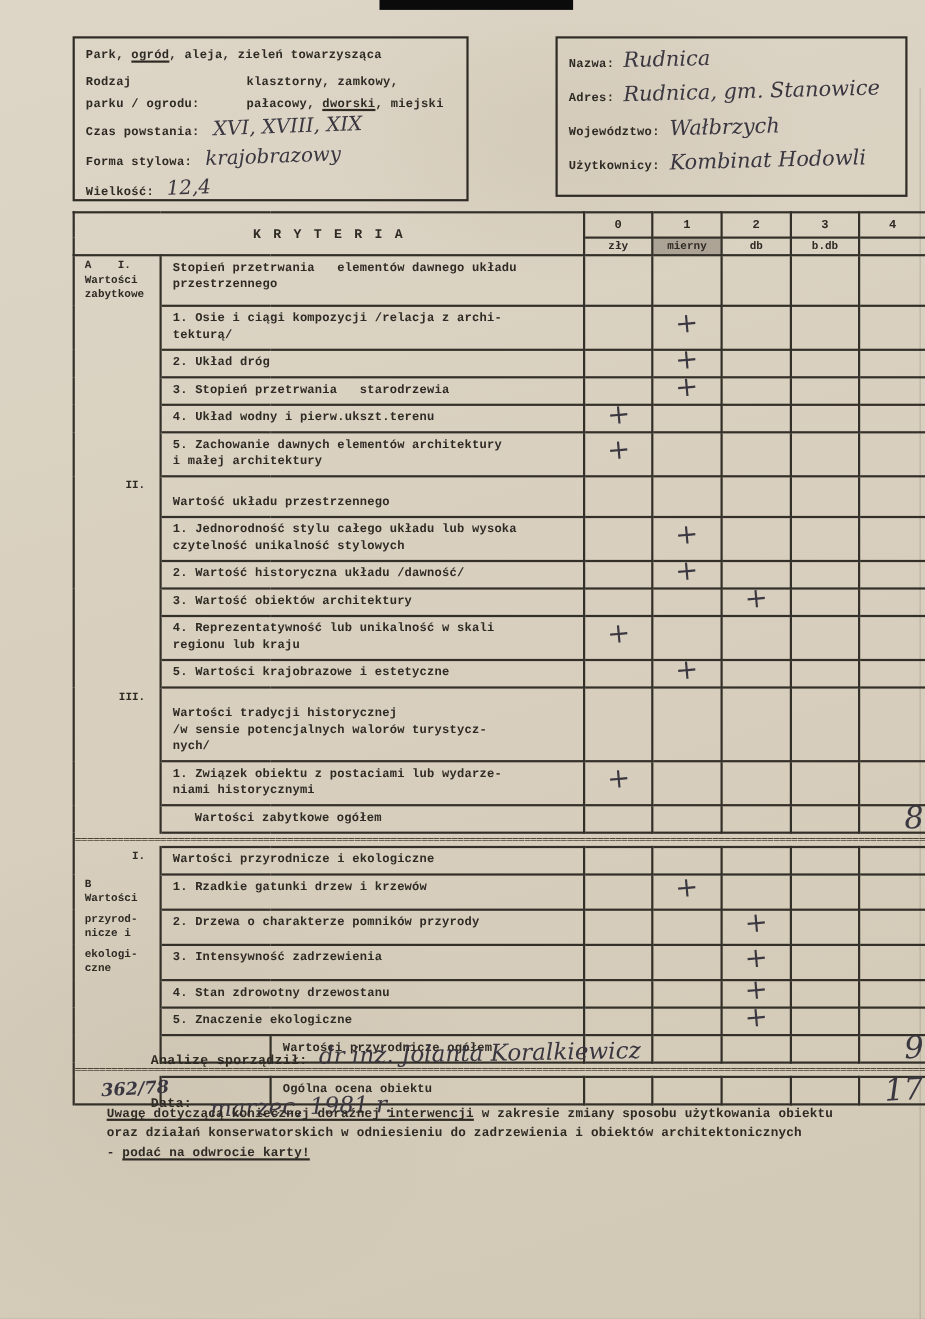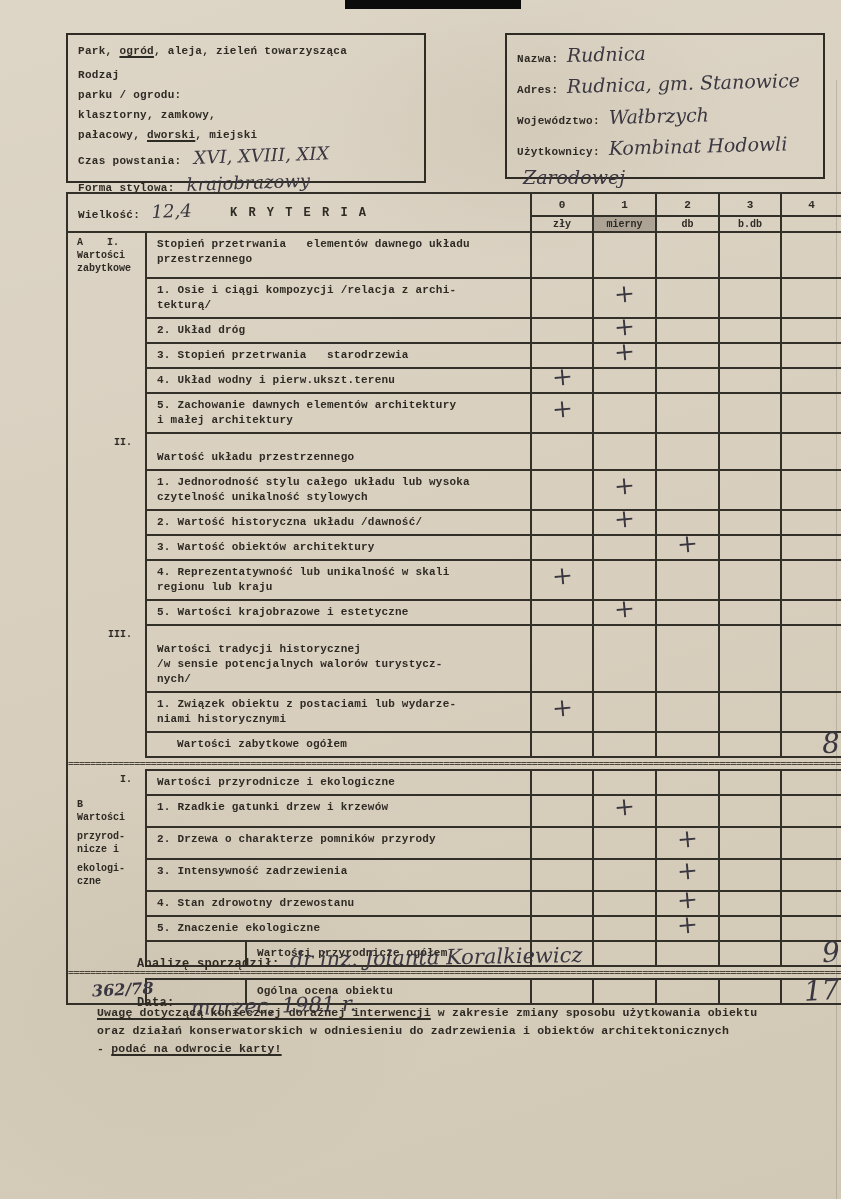--- a/index.html
+++ b/index.html
@@ -20,21 +20,21 @@
 
   .typed { font-family:"Liberation Mono", monospace; font-weight:bold; font-size:11px; line-height:15px; letter-spacing:0.3px; color:#2e2a24; }
   .u { text-decoration:underline; text-underline-offset:2px; text-decoration-thickness:1.5px; }
   .hand { font-family:"DejaVu Serif", serif; font-style:italic; font-weight:400; color:#3a3741; }
 
   .box { position:absolute; border:2px solid #2f2b25; padding:9px 10px; }
   .box-left  { left:66px;  top:33px; width:360px; height:150px; }
   .box-right { left:505px; top:33px; width:320px; height:146px; }
 
   .line1 { margin-bottom:6px; white-space:pre; }
-  .rodzaj { display:flex;flex-direction:column; }
+  .rodzaj { display:flex; }
   .rodzaj-labels { width:146px; }
   .rodzaj-labels div, .rodzaj-opts div { line-height:20px; white-space:pre; }
 
   .field { margin-top:2px; display:flex; align-items:baseline; height:25px; white-space:nowrap; }
   .field .hand { font-size:18px; margin-left:12px; transform:rotate(-2deg); transform-origin:left bottom; }
 
   .rfield { display:flex; align-items:baseline; margin-bottom:8px; min-height:22px; white-space:nowrap; }
   .rfield .hand { font-size:19px; margin-left:9px; transform:rotate(-1.5deg); transform-origin:left bottom; }
   .hand-line2 { font-size:19px; margin-left:6px; margin-top:-2px; }
 
@@ -127,21 +127,20 @@
       <span class="hand">Rudnica, gm. Stanowice</span>
     </div>
     <div class="rfield">
       <span class="typed">Województwo:</span>
       <span class="hand">Wałbrzych</span>
     </div>
     <div class="rfield">
       <span class="typed">Użytkownicy:</span>
       <span class="hand">Kombinat Hodowli</span>
     </div>
-    <div class="hand hand-line2">Zarodowej</div>
   </div>
 
   <table class="crit">
     <colgroup>
       <col style="width:79px">
         <col style="width:100px">
         <col style="width:285px">
       <col style="width:62px">
         <col style="width:63px">
         <col style="width:63px">

